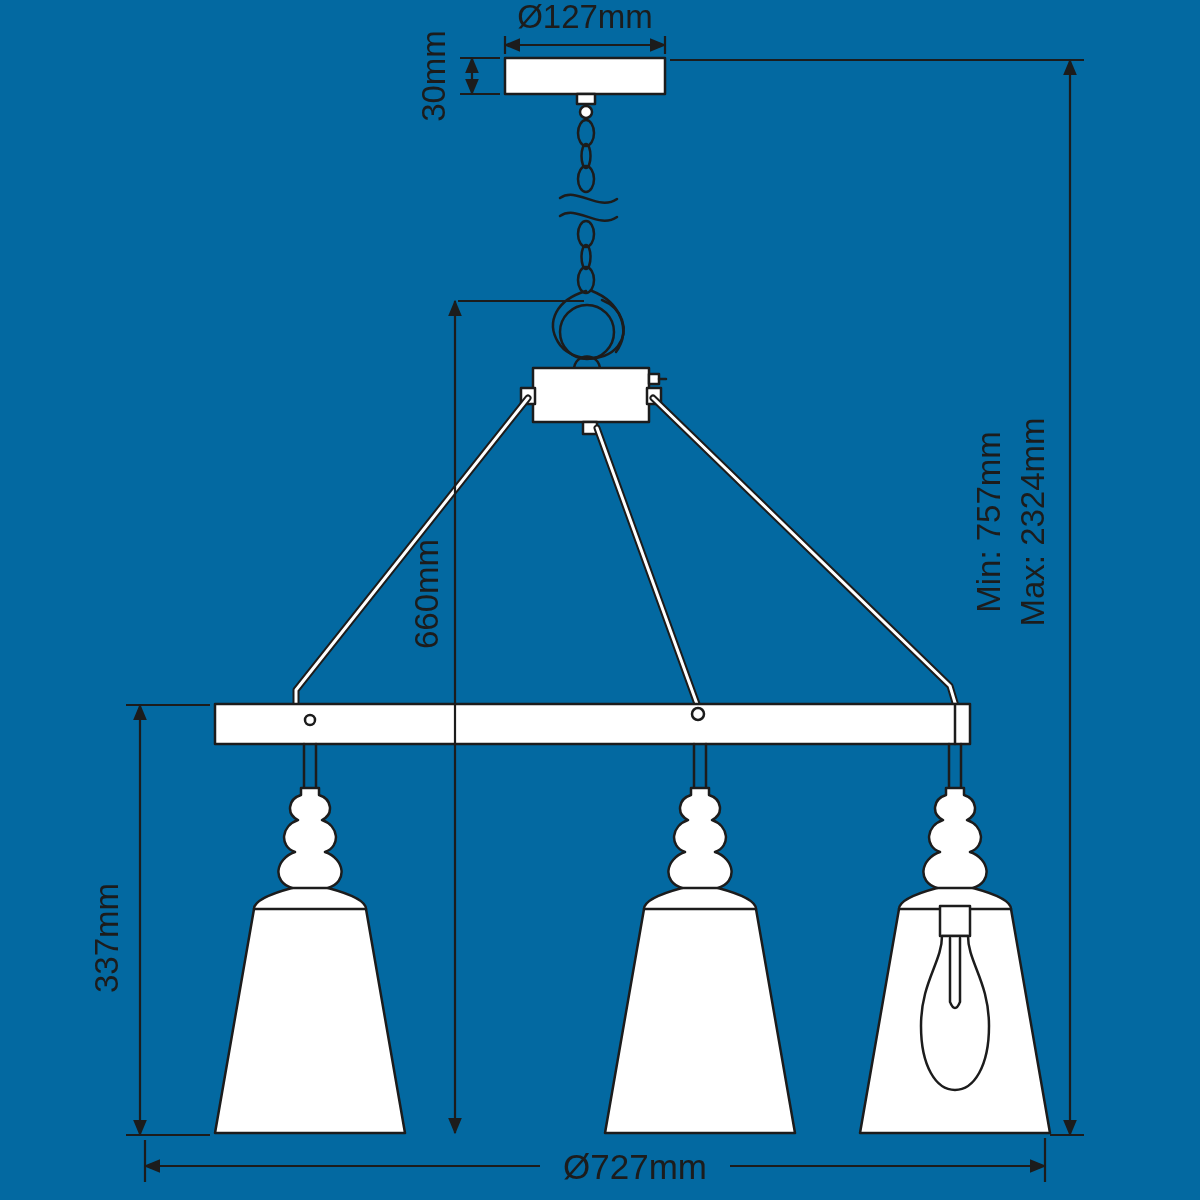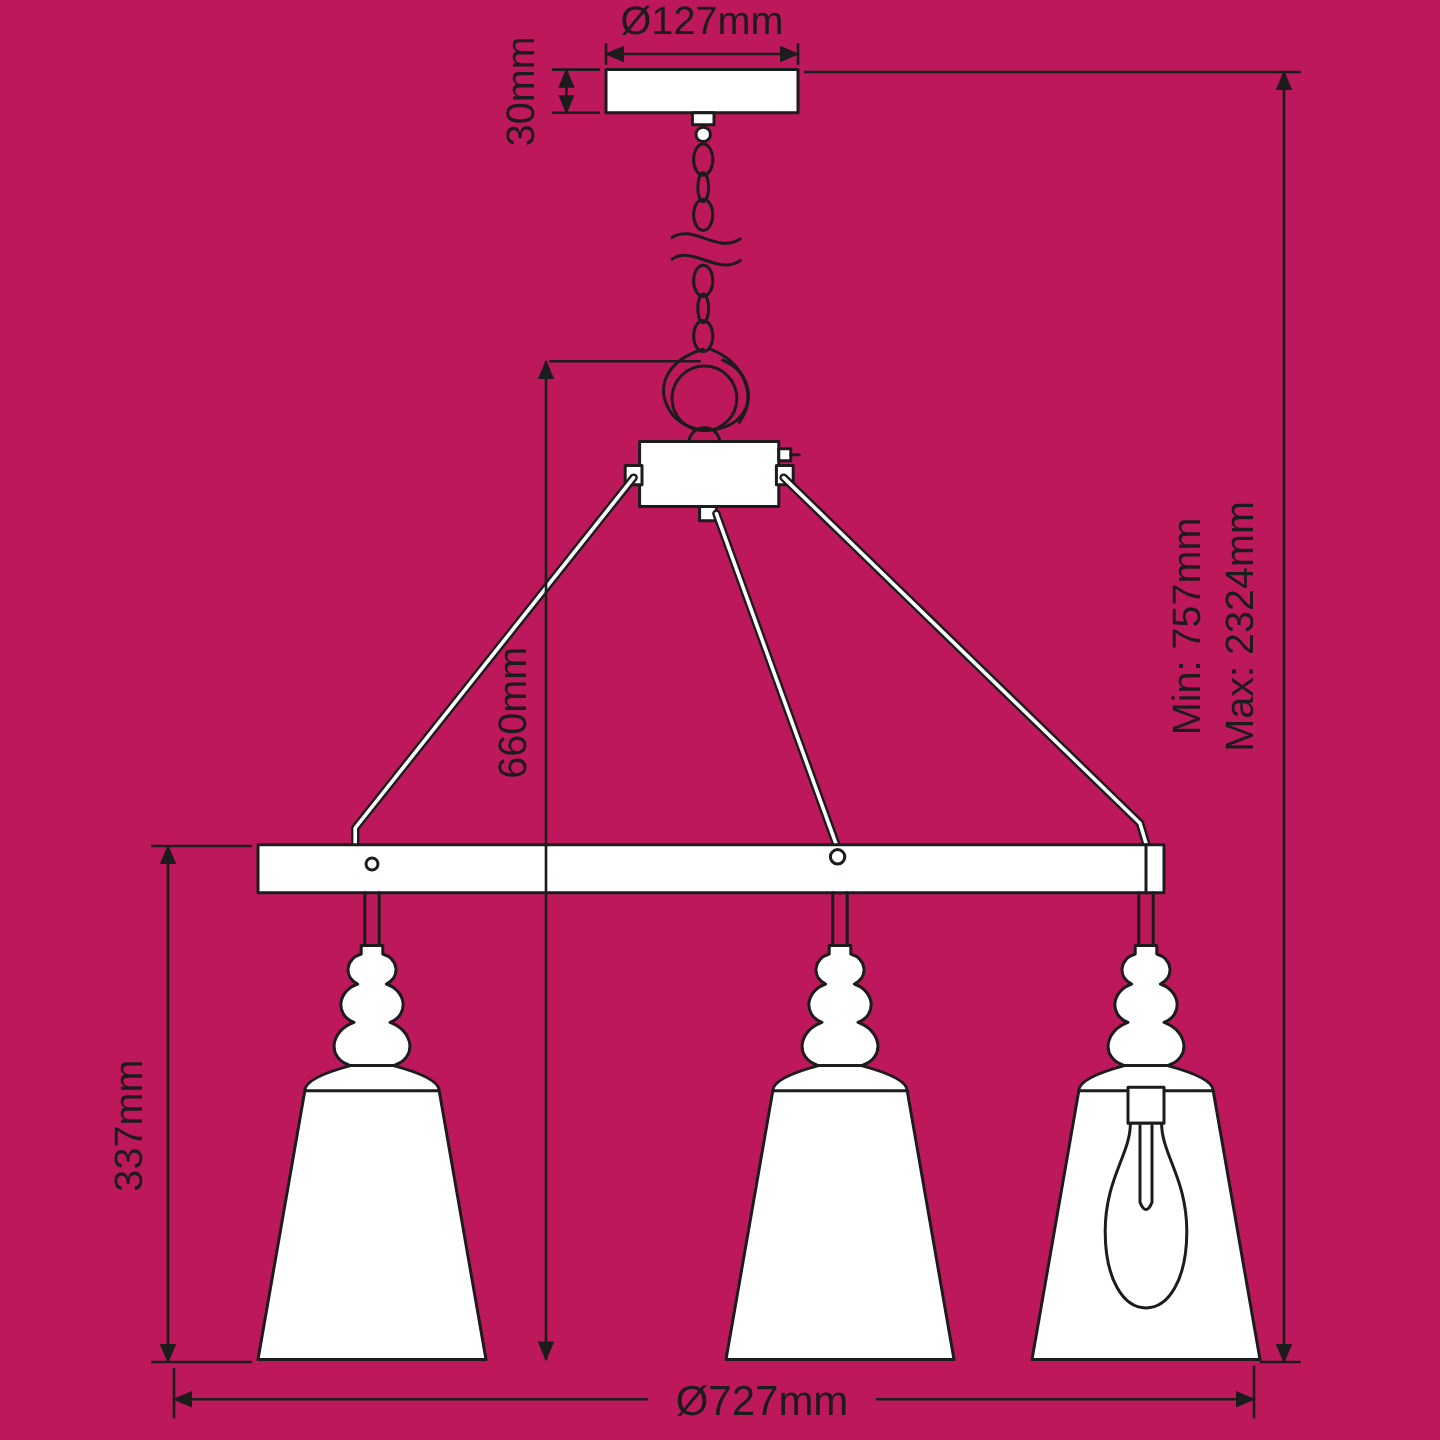--- a/index.html
+++ b/index.html
@@ -5,21 +5,21 @@
   html, body {
     margin: 0;
     padding: 0;
     background: #ffffff;
     font-family: "Liberation Sans", sans-serif;
   }
   .canvas {
     width: 1200px;
     height: 1200px;
     position: relative;
-    background: #be185d;
+    background: #0369a1;
     overflow: hidden;
   }
   svg { display: block; }
   .fixline {
     fill: none;
     stroke: var(--line, #1c1c1c);
     stroke-width: 2.5;
     stroke-linejoin: round;
     stroke-linecap: round;
   }

